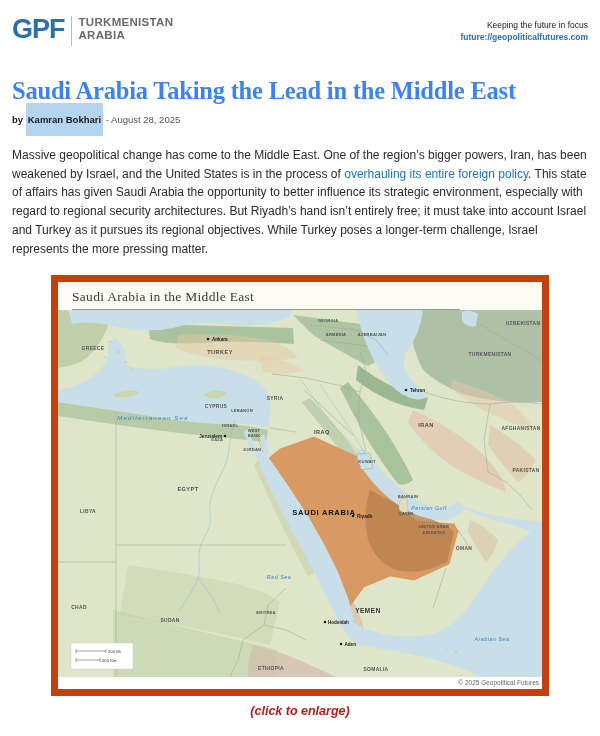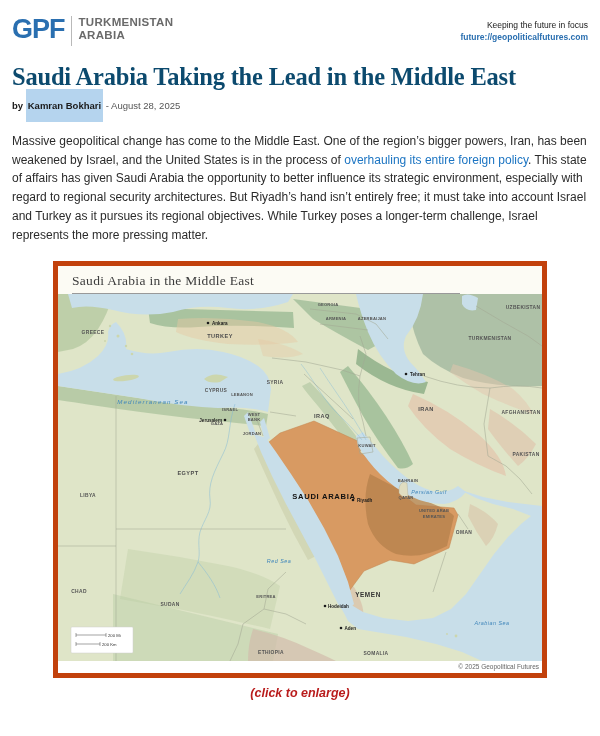--- a/index.html
+++ b/index.html
@@ -8,29 +8,29 @@
   
   .hdr{display:flex;justify-content:space-between;align-items:flex-start;padding:16px 12px 0 12px;}
   .logo{display:flex;align-items:flex-start;}
   .logo-acronym{font-size:27px;font-weight:bold;color:#2a6fb0;letter-spacing:-1px;line-height:1;}
   .logo-sep{width:1px;height:30px;background:#b9b9b9;margin:0 7px 0 6px;}
   .logo-words{font-size:11.5px;font-weight:bold;color:#6a6a6a;line-height:1.15;letter-spacing:.3px;}
   .hdr-right{text-align:right;padding-top:4px;}
   .hdr-tagline{font-size:8.5px;color:#1a1a1a;line-height:1.4;}
   .hdr-url{font-size:8.5px;color:#2a6fb0;font-weight:bold;line-height:1.4;text-decoration:none;display:block;}
   
-  .title{font-family:"Liberation Serif",serif;font-weight:bold;color:#0c4a6e;
-         font-size:24.5px;line-height:1.1;margin:18px 12px 0 12px;letter-spacing:-.2px;}
+  .title{font-family:"Liberation Serif",serif;font-weight:bold;color:#3b82f6;
+         font-size:24.5px;line-height:1.1;margin:32px 12px 0 12px;letter-spacing:-.2px;}
   .byline{margin:9px 12px 0 12px;font-size:9.5px;color:#555;}
   .byline .by{font-weight:bold;color:#1a1a1a;text-align:right;}
   .byline .author{font-weight:bold;color:#1a1a1a;background:#b5d4ee;padding:11px 2px;text-decoration:none;}
   .body-text{margin:21px 12px 0 12px;font-size:12px;line-height:1.56;color:#2b2b2b;}
   .body-text .inline-link{color:#1b74c2;font-weight:normal;text-decoration:none;}
   
-  .map-fig{width:484px;margin:17px auto 0 auto;border:5px solid #c2410c;background:#fcfbf4;}
+  .map-fig{width:484px;margin:17px auto 0 auto;border:7px solid #c2410c;background:#fcfbf4;}
   .map-title{font-family:"Liberation Serif",serif;font-size:13.5px;color:#3c3c3c;
              padding:7px 14px 0 14px;letter-spacing:.3px;}
   .map-title-inner{display:inline-block;width:85%;border-bottom:1px solid #999;padding-bottom:4px;}
   .map-svg{display:block;width:484px;height:367px;}
   .map-copy{text-align:right;font-size:6.5px;color:#666;padding:2px 3px 3px 0;background:#fff;}
   .enlarge{font-size:12.5px;color:#b91c1c;font-weight:bold;font-style:italic;text-align:center;margin-top:8px;}
   
   .ml{font-family:"Liberation Sans",sans-serif;}
   .country{font-size:5.6px;fill:#4c4c4c;font-weight:bold;letter-spacing:.45px;}
   .country-sm{font-size:4.9px;fill:#545454;font-weight:bold;letter-spacing:.35px;}

